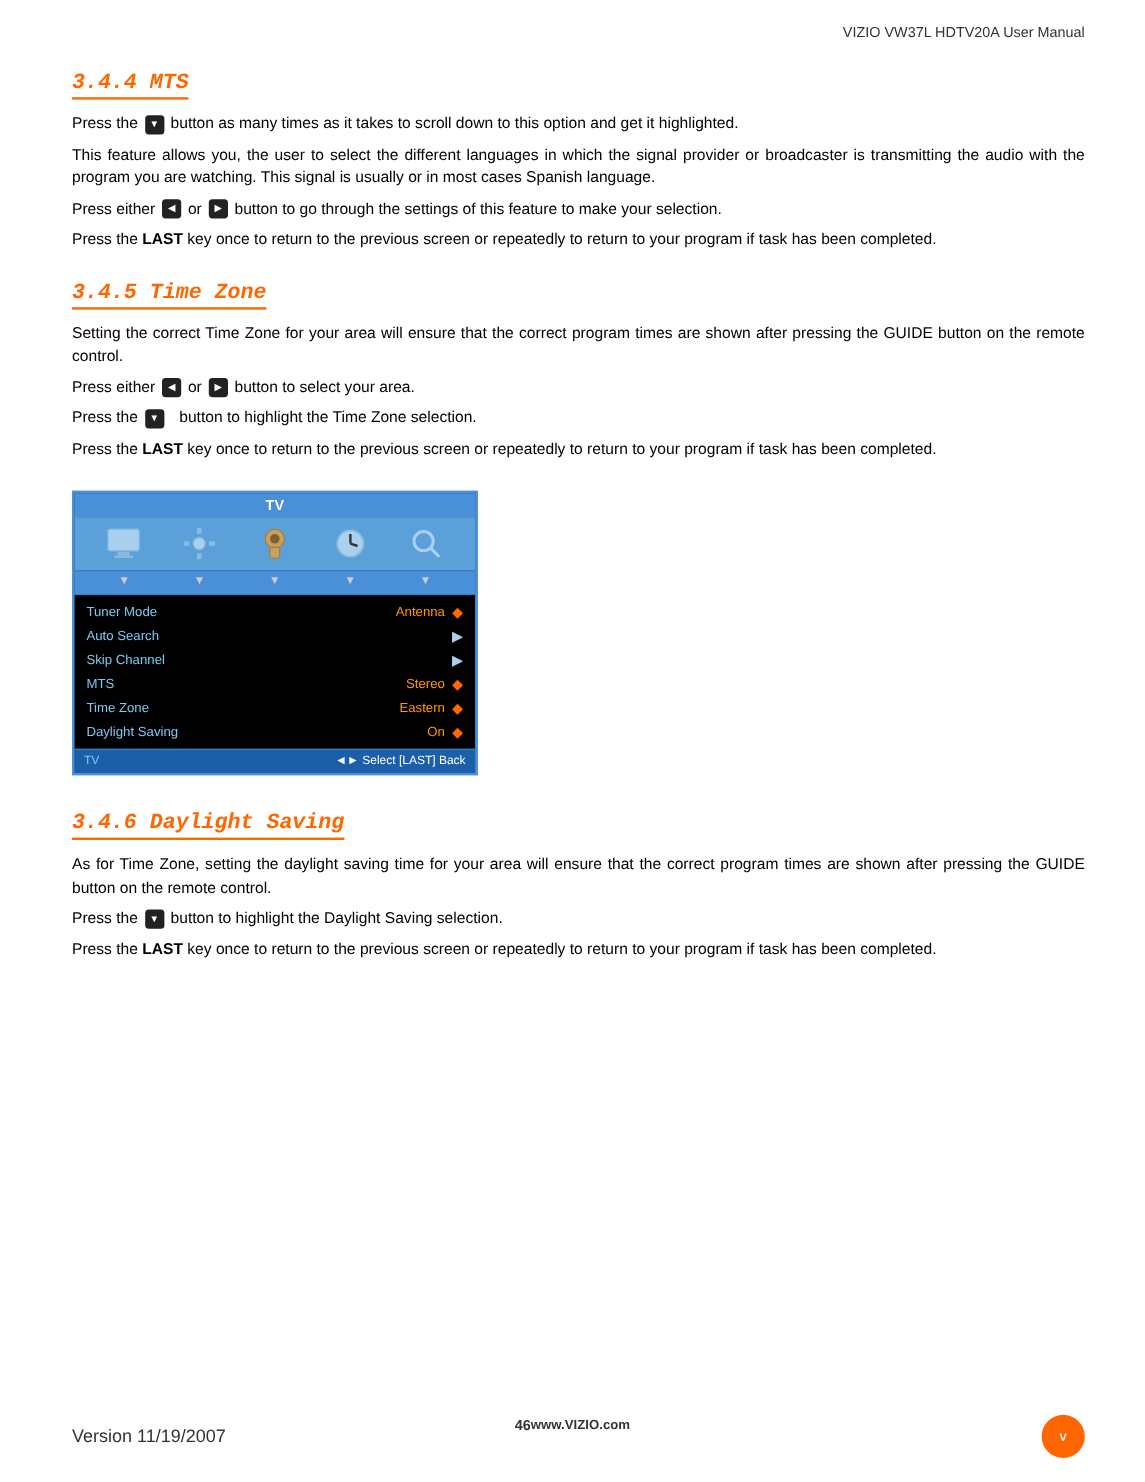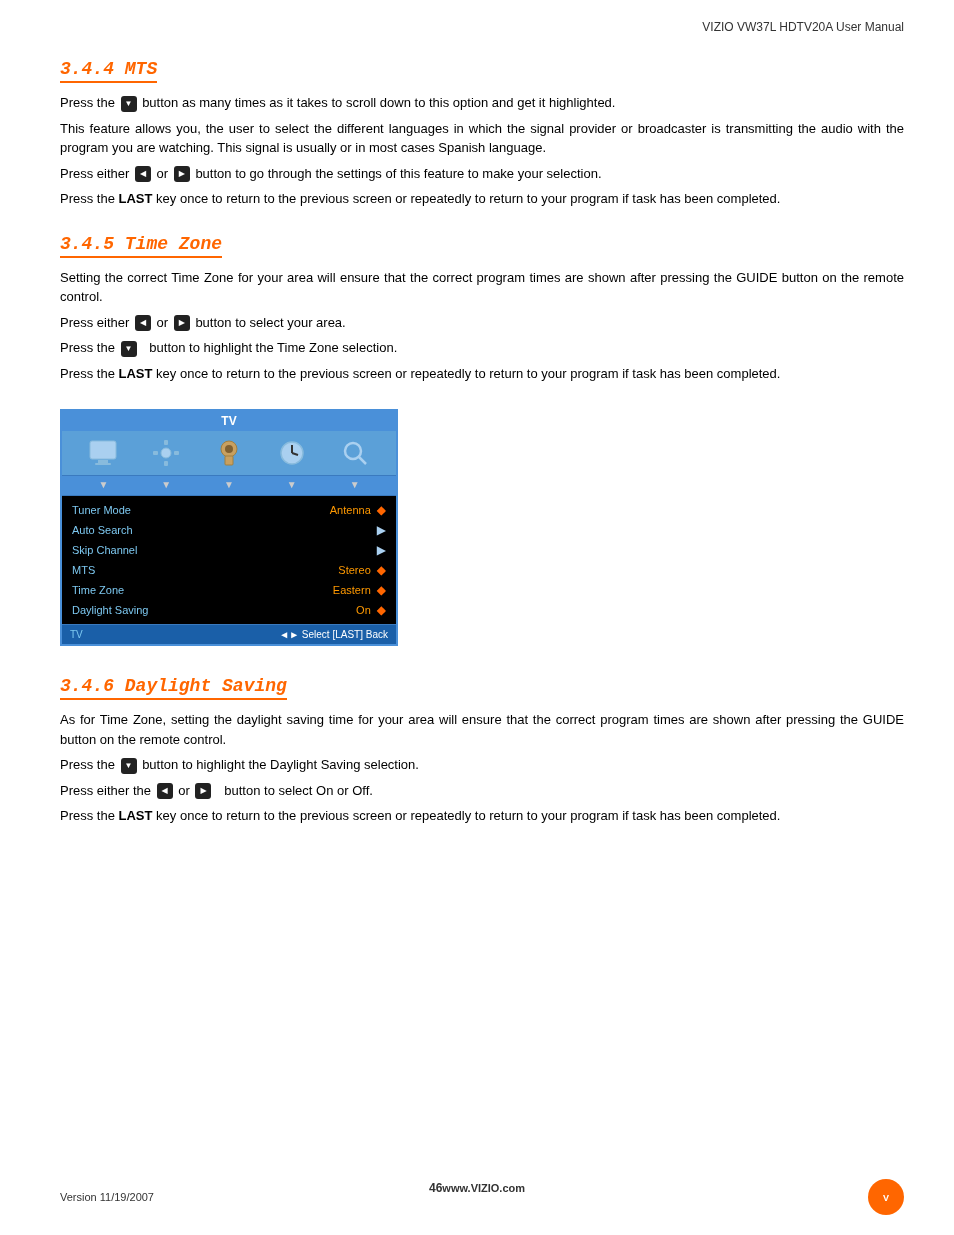--- a/index.html
+++ b/index.html
@@ -201,21 +201,21 @@
       position: absolute;
       bottom: 20px;
       left: 0;
       right: 0;
       padding: 0 50px 0 60px;
       display: flex;
       justify-content: space-between;
       align-items: center;
     }
     .footer-version {
-      font-size: 11px;
+      font-size: 15px;
       color: #333;
       text-align: center;
     }
     .footer-page {
       font-size: 12px;
       font-weight: bold;
       color: #333;
       text-align: center;
     }
     .footer-website {
@@ -384,23 +384,20 @@
     </div>
   </div>
 
   <div class="section-daylight">
     <div class="section-heading">3.4.6 Daylight Saving</div>
     <p>As for Time Zone, setting the daylight saving time for your area will ensure that the correct program times are shown after pressing the GUIDE button on the remote control.</p>
     <p>
       Press the <span class="btn-icon down"></span> button to highlight the Daylight Saving selection.
     </p>
     <p>
-      Press either the <span class="btn-icon left"></span> or <span class="btn-icon right"></span> &nbsp; button to select On or Off.
-    </p>
-    <p>
       Press the <span class="bold">LAST</span> key once to return to the previous screen or repeatedly to return to your program if task has been completed.
     </p>
   </div>
 
 </div>
 
 <div class="page-footer">
   <span class="footer-version">Version 11/19/2007</span>
   <div class="footer-center">
     <span class="footer-page">46</span>

